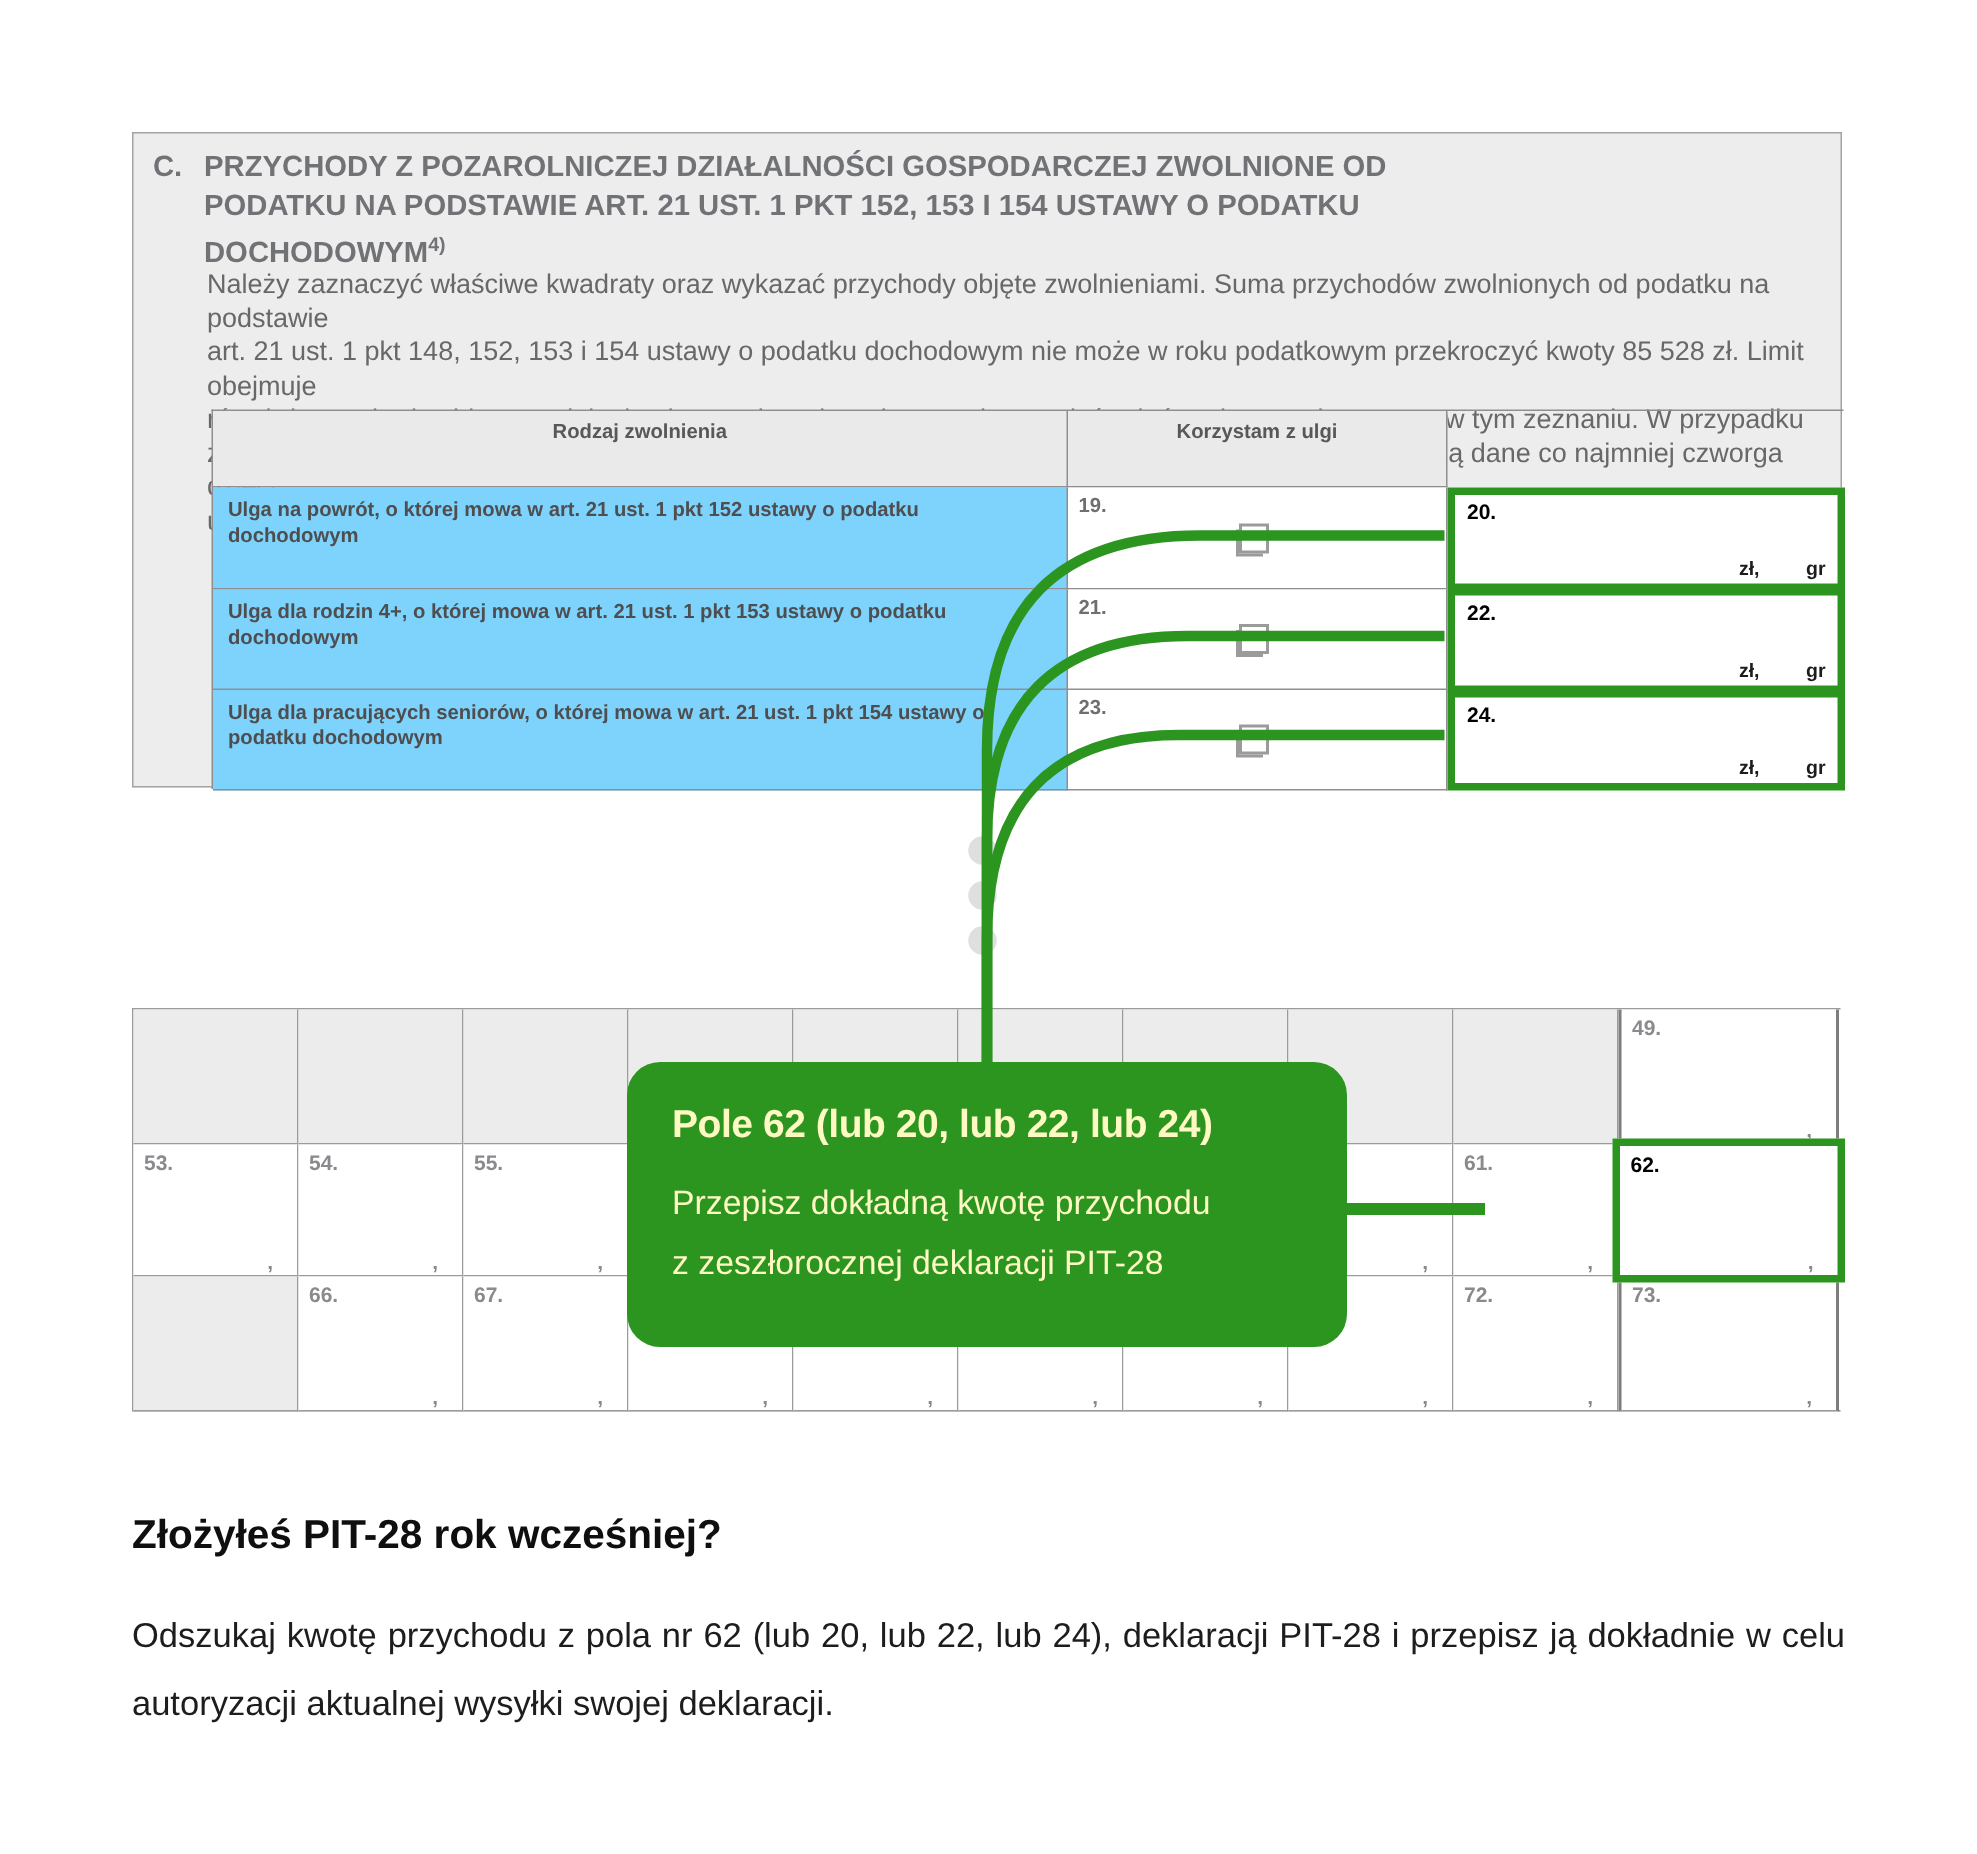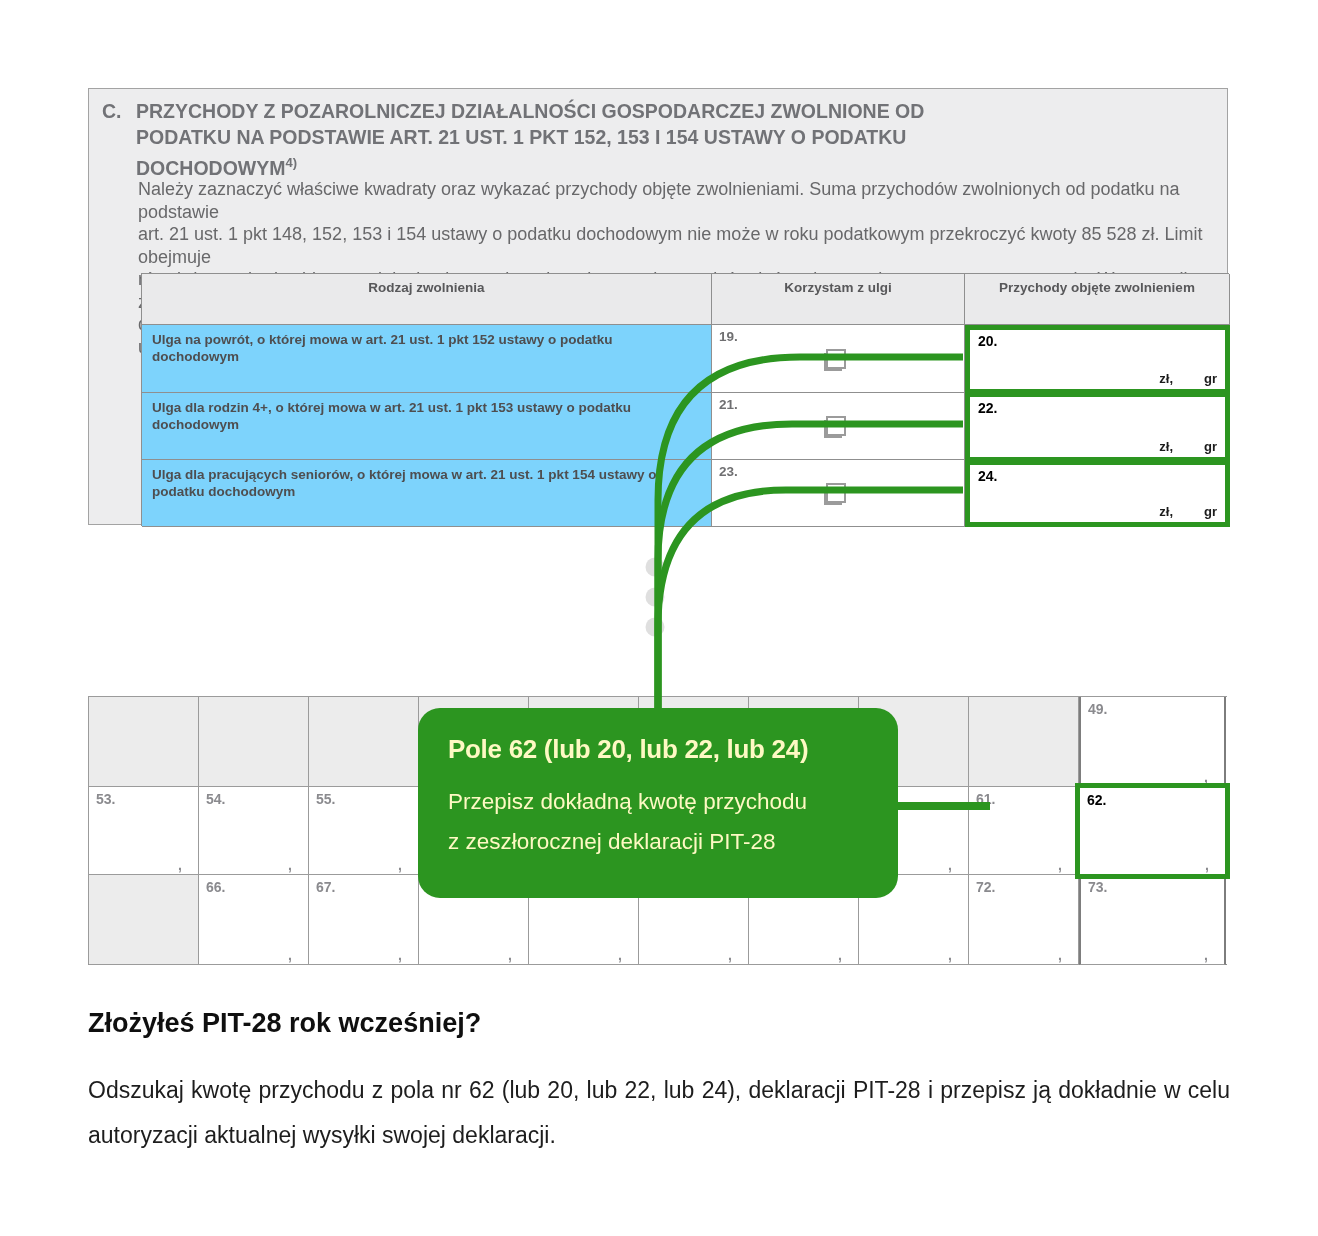--- a/index.html
+++ b/index.html
@@ -43,21 +43,21 @@
   .gbox{position:absolute;left:823px;width:265px;background:#fff;
         border:5px solid var(--green);z-index:2;}
   .gb1{top:51px;height:69px;} .gb2{top:118px;height:70px;} .gb3{top:186px;height:67px;}
   .gbox .cellno{color:#000;font-size:14px;left:8px;top:3px;}
   .unit-zl{position:absolute;right:52px;bottom:3px;font-weight:bold;font-size:13px;color:#1c1c1c;text-align:center;}
   .unit-gr{position:absolute;right:8px;bottom:3px;font-weight:bold;font-size:13px;color:#1c1c1c;}
 
   
   .grid{position:absolute;left:88px;top:672px;width:1139px;height:269px;z-index:1;
         border-left:1px solid var(--line);border-top:1px solid var(--line);
-        border-bottom:1px solid #8f8f8f;margin-top:24px;}
+        border-bottom:1px solid #8f8f8f;}
   .gcell{position:absolute;border-right:1px solid var(--line);border-bottom:1px solid var(--line);background:#fff;}
   .gcell.gray{background:var(--cell-gray);}
   .gcell.lastcol{border-left:2px solid var(--line-dark);border-right:2px solid var(--line-dark);}
   .gnum{position:absolute;left:7px;top:4px;font-weight:bold;font-size:14px;color:#8a8a8e;}
   .gcomma{position:absolute;right:16px;bottom:1px;font-weight:bold;font-size:14px;color:#8a8a8e;}
   .gcell.hl{border:5px solid var(--green);z-index:4;background:#fff;}
   .gcell.hl .gnum{color:#000;}
 
   
   #wires{position:absolute;left:0;top:0;width:1318px;height:1236px;z-index:5;pointer-events:none;}
@@ -87,21 +87,20 @@
     </div>
     <p class="secc-desc pre">Należy zaznaczyć właściwe kwadraty oraz wykazać przychody objęte zwolnieniami. Suma przychodów zwolnionych od podatku na podstawie
 art. 21 ust. 1 pkt 148, 152, 153 i 154 ustawy o podatku dochodowym nie może w roku podatkowym przekroczyć kwoty 85 528 zł. Limit obejmuje
 również przychody objęte zwolnieniami na podstawie wskazanych przepisów, które nie są wykazywane w tym zeznaniu. W przypadku
 zaznaczenia kwadratu w poz. 21 należy do zeznania dołączyć PIT/O z wypełnioną częścią E zawierającą dane co najmniej czworga dzieci
 uprawniających do ulgi dla rodzin 4+.</p>
 
     <div class="tbl">
       <div class="cell hc hc2">Korzystam z ulgi</div>
       <div class="cell hc hc1">Rodzaj zwolnienia</div>
-      <div class="cell hc hc3">Przychody objęte zwolnieniem</div>
 
       <div class="cell rl r1 pre">Ulga na powrót, o której mowa w art. 21 ust. 1 pkt 152 ustawy o podatku
 dochodowym</div>
       <div class="cell rm r1">
         <span class="cellno">19.</span>
         <span class="chk"></span>
       </div>
 
       <div class="cell rl r2 pre">Ulga dla rodzin 4+, o której mowa w art. 21 ust. 1 pkt 153 ustawy o podatku
 dochodowym</div>

